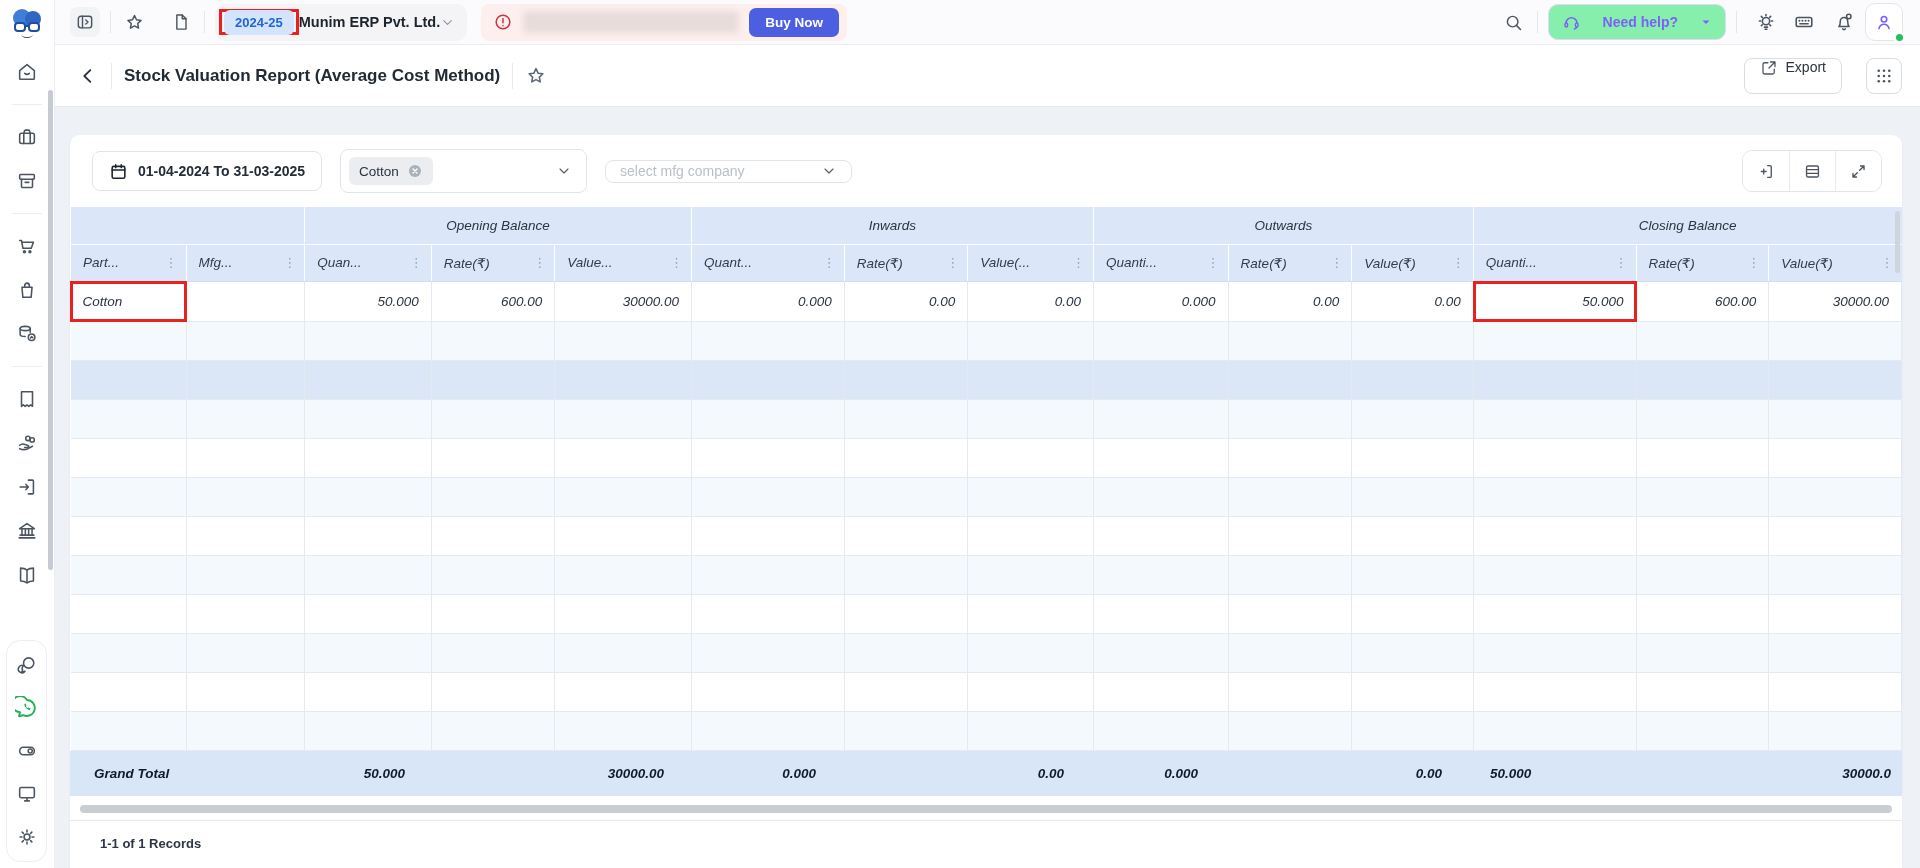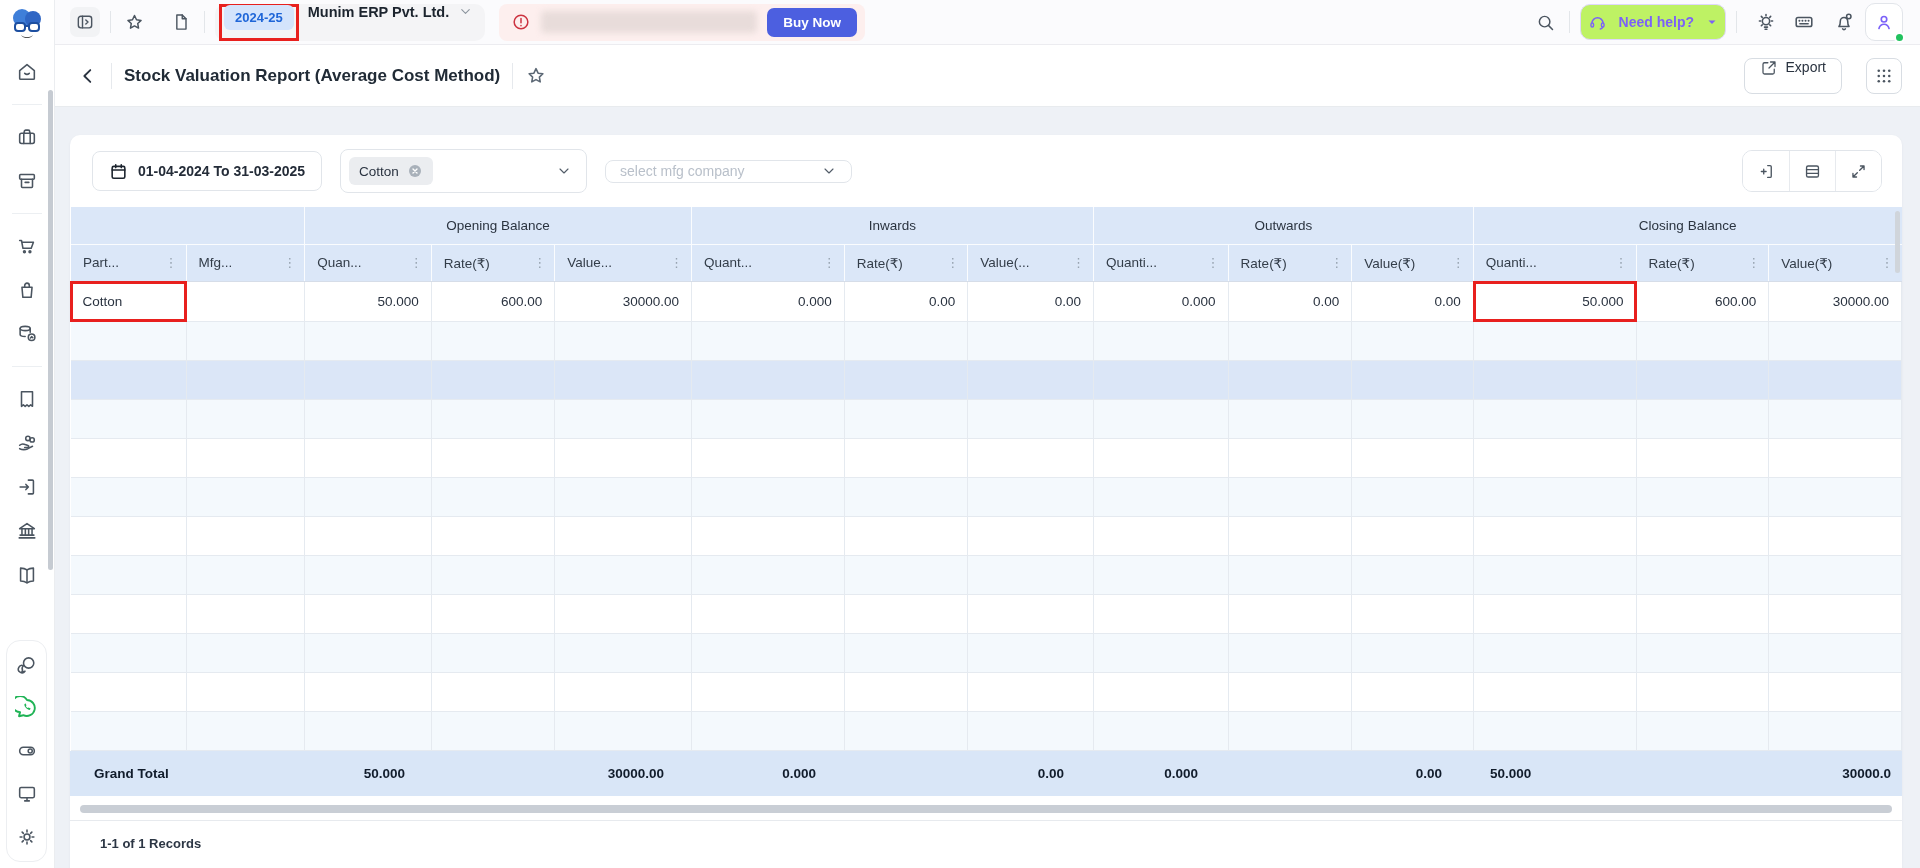--- a/index.html
+++ b/index.html
@@ -16,28 +16,28 @@
   .s-item { width:24px; height:24px; display:flex; align-items:center; justify-content:center; cursor:pointer; }
   .s-div { width:30px; height:1px; background:#eceff2; }
   .s-scroll { position:absolute; right:1px; top:90px; width:5px; height:480px; background:#c6cbd2; border-radius:3px; }
   .s-bottom { position:absolute; left:6px; right:7px; bottom:6px; border:1px solid #eceef1; border-radius:14px; padding:12px 0; display:flex; flex-direction:column; align-items:center; gap:19px; background:#fff; }
 
   
   .topbar { position:absolute; left:55px; top:0; width:1865px; height:45px; background:#fbfbfd; border-bottom:1px solid #ececf0; display:flex; align-items:center; padding:0 17px 0 15px; }
   .tb-btn { width:30px; height:30px; border-radius:7px; display:flex; align-items:center; justify-content:center; cursor:pointer; background:#f2f3f5; }
   .tb-ic { width:26px; height:26px; display:flex; align-items:center; justify-content:center; cursor:pointer; }
   .v-div { width:1px; height:22px; background:#e3e6ea; margin:0 10px; }
-  .company-box { display:flex; gap:9px; background:#f4f4f6; border-radius:10px; height:37px; padding:0 12px 0 4px; cursor:pointer; }
+  .company-box { display:flex; align-items:center; background:#f4f4f6; border-radius:10px; height:37px; padding:0 12px 0 4px; cursor:pointer; }
   .fy-redbox { border:3px solid #e8201e; padding:1px 2px; }
   .fy-pill { background:#d4e4fc; color:#1f66d8; font-size:13px; font-weight:bold; padding:5px 11px; border-radius:6px; white-space:nowrap; }
   .company-name { font-size:14.5px; font-weight:bold; color:#1c242e; white-space:nowrap; }
   .alert-bar { display:flex; align-items:center; gap:10px; background:#fdefee; border-radius:8px; height:37px; padding:0 8px 0 12px; margin-left:14px; }
   .blur-pill { width:216px; height:22px; background:#e8dcda; border-radius:4px; filter:blur(3px); }
   .buy-btn { background:#4c5fe0; color:#fff; font-size:13.5px; font-weight:bold; border:none; border-radius:7px; padding:7px 16px; cursor:pointer; }
-  .help-btn { display:flex; align-items:center; gap:12px; background:#bef264; border:1px solid #dfd7fc; border-radius:10px; height:36px; padding:0 7px; color:#7b61f8; font-size:14px; font-weight:bold; cursor:pointer; }
+  .help-btn { display:flex; align-items:center; gap:22px; background:#86efac; border:1px solid #dfd7fc; border-radius:10px; height:36px; padding:0 13px; color:#7b61f8; font-size:14px; font-weight:bold; cursor:pointer; }
   .avatar-card { width:38px; height:38px; border:1px solid #e2e5ea; border-radius:10px; background:#fff; display:flex; align-items:center; justify-content:center; position:relative; cursor:pointer; }
   .online-dot { position:absolute; right:-3px; bottom:-3px; width:11px; height:11px; border-radius:50%; background:#21c25e; border:2px solid #fff; }
 
   
   .titlebar { position:absolute; left:55px; top:45px; width:1865px; height:62px; background:#fff; border-bottom:1px solid #e8ebee; display:flex; align-items:center; padding:0 18px 0 22px; }
   .page-title { font-size:17px; font-weight:bold; color:#212b36; white-space:nowrap; }
   .tbar-div { width:1px; height:26px; background:#e6e9ed; margin:0 12px; }
   .export-btn { display:flex; gap:8px; border:1px solid #d8dde3; background:#fff; border-radius:8px; height:36px; padding:0 15px; font-size:14px; color:#2a3340; cursor:pointer; font-family:inherit; }
   .grid-btn { width:36px; height:36px; border:1px solid #d8dde3; border-radius:8px; background:#fff; display:flex; align-items:center; justify-content:center; margin-left:24px; cursor:pointer; }
 
@@ -48,21 +48,21 @@
   .date-text { font-size:14px; font-weight:bold; color:#242c38; white-space:nowrap; }
   .select-box { display:flex; align-items:center; justify-content:space-between; border:1px solid #e1e5ea; border-radius:8px; height:44px; width:247px; padding:0 14px 0 8px; cursor:pointer; }
   .select-box.sm { height:23px; width:247px; padding-left:14px; }
   .chip { display:flex; align-items:center; gap:8px; background:#ebedf0; border-radius:6px; padding:6px 10px; font-size:13.5px; color:#2a3340; }
   .placeholder { font-size:14px; color:#b9c0ca; }
   .filter-right { margin-left:auto; display:flex; border:1px solid #e1e5ea; border-radius:10px; overflow:hidden; }
   .fr-seg { width:46px; height:40px; display:flex; align-items:center; justify-content:center; cursor:pointer; background:#fff; }
   .fr-seg + .fr-seg { border-left:1px solid #e7eaee; }
 
   
-  .tablewrap { position:relative; }
+  .tablewrap { position:relative;font-style:italic; }
   table { border-collapse:collapse; table-layout:fixed; width:1832px; font-size:13.5px; }
   thead .grp td { background:#dbe7f8; height:37px; text-align:center; font-size:13.5px; color:#2b3440; border-left:1px solid rgba(255,255,255,.85); }
   thead .cols th { background:#dbe7f8; height:37px; font-weight:normal; color:#333d49; font-size:13.5px; border-left:1px solid rgba(255,255,255,.85); border-top:1px solid rgba(255,255,255,.85); border-bottom:1px solid #d6dde8; padding:0 8px 0 12px; cursor:pointer; }
   thead .cols th .h { display:flex; align-items:center; justify-content:space-between; }
   .dots { color:#97a3b0; font-size:13px; letter-spacing:0; line-height:1; cursor:pointer; }
   tbody td { height:39px; border-bottom:1px solid #e5eaf0; border-right:1px solid #e5eaf0; padding:0 12px; background:#fff; }
   tbody tr.data td { height:40px; }
   tbody tr.faint td { background:#f4f9fd; }
   tbody tr.selected td { background:#dbe6f7; }
   td.num { text-align:right; }

